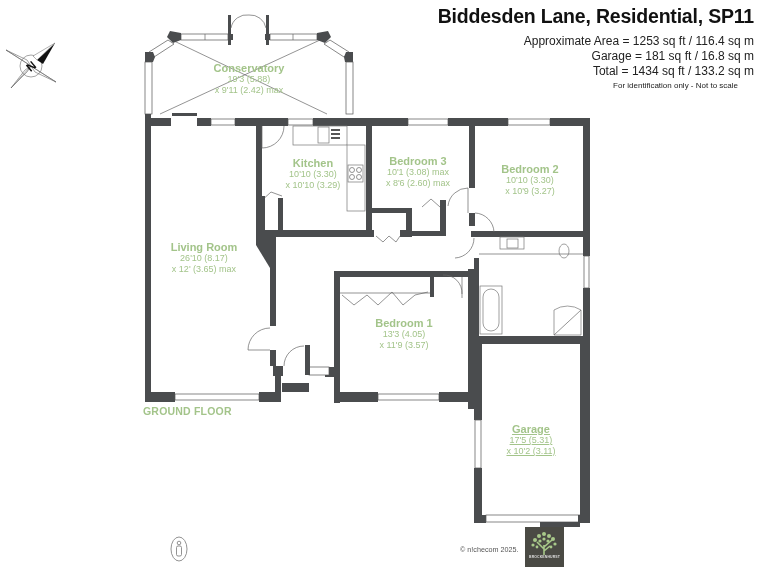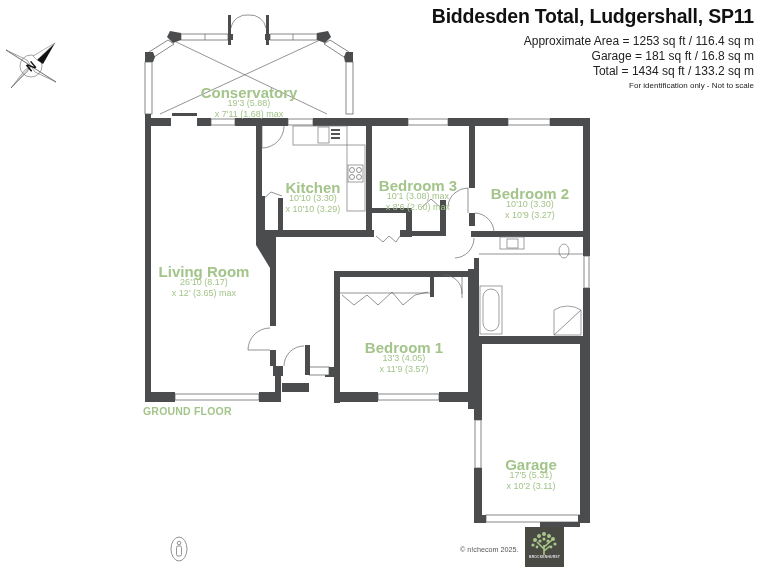--- a/index.html
+++ b/index.html
@@ -2,36 +2,36 @@
 <html><head>
 <meta charset="utf-8">
 <style>
   html, body { margin: 0; padding: 0; background: #ffffff; }
   body { width: 768px; height: 576px; position: relative; overflow: hidden; font-family: "Liberation Sans", sans-serif; }
   .title { position: absolute; right: 14px; top: 5px; font-size: 19.5px; font-weight: bold; color: #111; letter-spacing: -0.2px; white-space: nowrap; }
   .area-line { position: absolute; right: 14px; font-size: 12px; color: #222; white-space: nowrap; }
   .area-1 { top: 34px; }
   .area-2 { top: 49px; }
   .area-3 { top: 64px; margin-left: 13px; }
-  .note { position: absolute; right: 14px; top: 81px; font-size: 8px; color: #222; white-space: nowrap; }
+  .note { position: absolute; right: 30px; top: 81px; font-size: 8px; color: #222; white-space: nowrap; }
   svg.plan { position: absolute; left: 0; top: 0; }
   .room-label { position: absolute; text-align: center; color: #a3c48a; font-size: 9px; line-height: 11px; white-space: nowrap; transform: translateX(-50%); }
-  .room-label .name { font-weight: bold; font-size: 15px; margin-top: 24px; }
+  .room-label .name { font-weight: bold; font-size: 11px; }
   .floor-label { position: absolute; left: 143px; top: 405px; font-size: 10.5px; font-weight: bold; color: #a3c48a; letter-spacing: 0.2px; }
   .footer { position: absolute; left: 196px; top: 536px; font-size: 7.2px; line-height: 9px; color: #555; white-space: nowrap; }
   .copyright { position: absolute; left: 460px; top: 545px; font-size: 7.2px; color: #555; white-space: nowrap; }
   .person-icon { position: absolute; left: 170px; top: 536px; width: 18px; height: 26px; }
   .logo { position: absolute; left: 525px; top: 527px; width: 39px; height: 40px; background: #4a4a44; }
   .logo-text { position: absolute; left: 0; right: 0; top: 28px; text-align: center; font-size: 3.5px; color: #ddd; font-weight: bold; letter-spacing: 0.1px; }
   .compass { position: absolute; left: 3px; top: 38px; width: 56px; height: 56px; }
 </style>
 </head>
 <body>
 
-<div class="title">Biddesden Total, Ludgershall, SP11</div>
+<div class="title">Biddesden Lane, Residential, SP11</div>
 <div class="area-line area-1">Approximate Area = 1253 sq ft / 116.4 sq m</div>
 <div class="area-line area-2">Garage = 181 sq ft / 16.8 sq m</div>
 <div class="area-line area-3">Total = 1434 sq ft / 133.2 sq m</div>
 <div class="note">For identification only - Not to scale</div>
 
 <svg class="compass" viewBox="0 0 56 56">
   <g stroke="#666" stroke-width="0.6" fill="none">
     <polygon points="3,12 22,24 28,28 24,22"></polygon>
     <polygon points="53,44 34,32 28,28 32,34"></polygon>
     <polygon points="8,50 24,34 28,28 22,32"></polygon>
@@ -200,21 +200,21 @@
     <line class="thin" x1="479" y1="254" x2="583" y2="254"></line>
   </g>
 
   <rect class="w" x="282" y="383" width="27" height="9"></rect>
   <rect class="w" x="540" y="522" width="40" height="5"></rect>
 </svg>
 
 <div class="room-label" style="left:249px; top:63px;">
   <div class="name">Conservatory</div>
   <div>19'3 (5.88)</div>
-  <div>x 7'11 (1.68) max</div>
+  <div>x 9'11 (2.42) max</div>
 </div>
 <div class="room-label" style="left:313px; top:158px;">
   <div class="name">Kitchen</div>
   <div>10'10 (3.30)</div>
   <div>x 10'10 (3.29)</div>
 </div>
 <div class="room-label" style="left:418px; top:156px;">
   <div class="name">Bedroom 3</div>
   <div>10'1 (3.08) max</div>
   <div>x 8'6 (2.60)  max</div>
@@ -227,21 +227,21 @@
 <div class="room-label" style="left:204px; top:242px;">
   <div class="name">Living Room</div>
   <div>26'10 (8.17)</div>
   <div>x 12' (3.65) max</div>
 </div>
 <div class="room-label" style="left:404px; top:318px;">
   <div class="name">Bedroom 1</div>
   <div>13'3 (4.05)</div>
   <div>x 11'9 (3.57)</div>
 </div>
-<div class="room-label" style="left:531px; top:435px;">
+<div class="room-label" style="left:531px; top:424px;text-decoration:underline;">
   <div class="name">Garage</div>
   <div>17'5 (5.31)</div>
   <div>x 10'2 (3.11)</div>
 </div>
 
 <div class="floor-label">GROUND FLOOR</div>
 
 <svg class="person-icon" viewBox="0 0 18 26">
   <ellipse cx="9" cy="13" rx="8" ry="12" fill="none" stroke="#777" stroke-width="0.8"></ellipse>
   <circle cx="9" cy="7" r="1.8" fill="none" stroke="#777" stroke-width="0.8"></circle>

